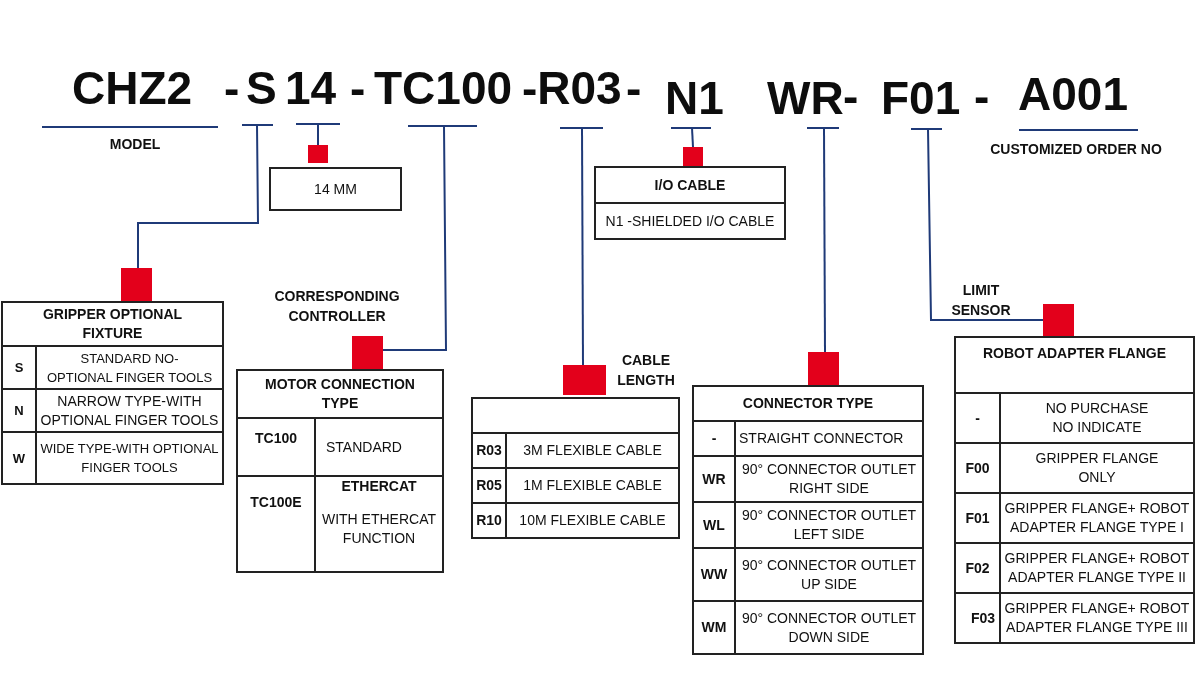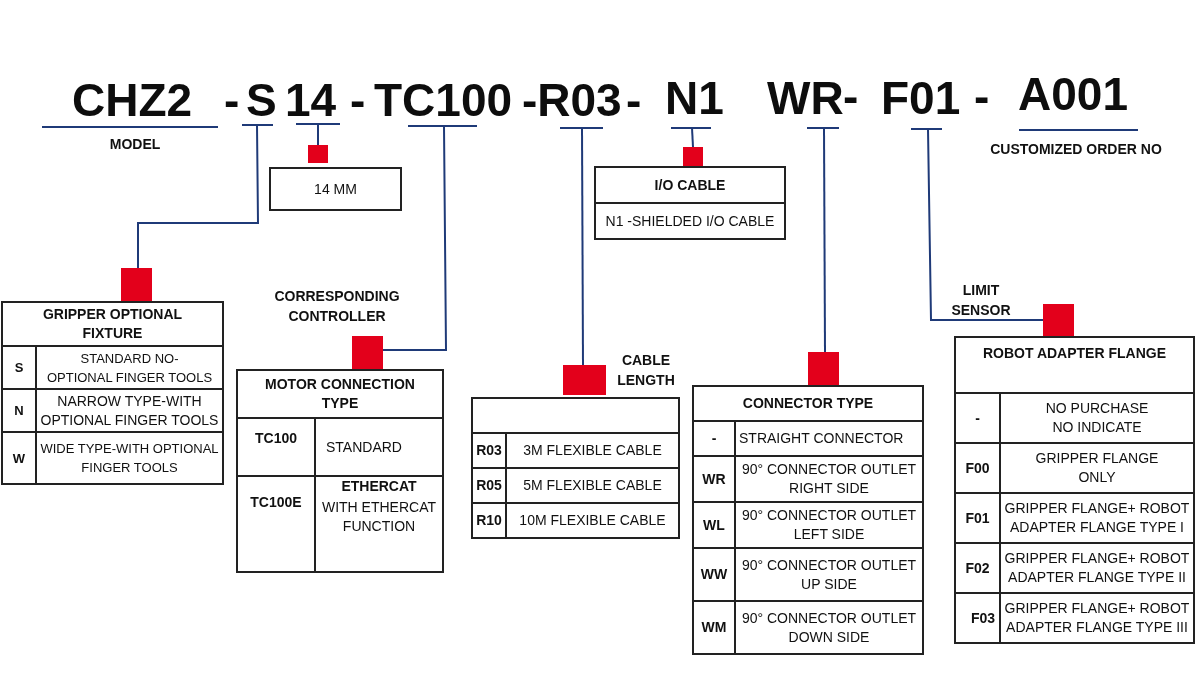--- a/index.html
+++ b/index.html
@@ -1,17 +1,17 @@
 <!DOCTYPE html>
 <html><head>
 <meta charset="utf-8">
 <style>
   html, body { margin:0; padding:0; background:#ffffff; }
   body { width:1200px; height:675px; position:relative; overflow:hidden; font-family:"Liberation Sans", "DejaVu Sans", sans-serif; color:#111; }
-  .code { position:absolute; top:72px; font-size:46px; font-weight:bold; letter-spacing:0px; color:#0d0d0d; line-height:56px; white-space:nowrap; }
+  .code { position:absolute; top:60px; font-size:46px; font-weight:bold; letter-spacing:0px; color:#0d0d0d; line-height:56px; white-space:nowrap; }
   svg.links { position:absolute; left:0; top:0; width:1200px; height:675px; }
   .lbl { position:absolute; font-weight:bold; font-size:14px; text-align:center; line-height:20px; color:#111; }
   .marker { position:absolute; background:#e3001b; }
   table.box { position:absolute; border-collapse:collapse; background:#fff; font-size:14px; }
   table.box td, table.box th { border:2px solid #222; padding:0 3px; text-align:center; line-height:19px; }
   table.box th { font-weight:bold; font-size:14px; }
   table.box td.k { font-weight:bold; width:26px; }
   table.box td.v { font-weight:normal; }
 </style>
 </head>
@@ -144,40 +144,40 @@
           <div>TYPE</div>
         </th>
       </tr>
   <tr>
     <td class="k" style="height:46px; width:70px; vertical-align:top; padding-top:10px;">TC100</td>
     <td class="v" style="text-align:left; padding-left:10px;">STANDARD</td>
   </tr>
   <tr>
     <td class="k" style="height:78px; vertical-align:top; padding-top:16px;">TC100E</td>
     <td class="v" style="vertical-align:top;">
-      <div style="font-weight:bold; margin-bottom:2px;">ETHERCAT</div>
+      <div style="font-weight:bold; margin-bottom:14px;">ETHERCAT</div>
       <div>WITH ETHERCAT</div>
       <div>FUNCTION</div>
     </td>
   </tr>
 </tbody>
   </table>
 
 <table class="box" style="left:471px; top:397px; width:209px;">
   <tbody>
       <tr>
         <th colspan="2" style="height:33px;"></th>
       </tr>
   <tr>
         <td class="k" style="height:33px;">R03</td>
         <td class="v">3M FLEXIBLE CABLE</td>
       </tr>
   <tr>
         <td class="k" style="height:33px;">R05</td>
-        <td class="v">5M FLEXIBLE CABLE</td>
+        <td class="v">1M FLEXIBLE CABLE</td>
       </tr>
   <tr>
         <td class="k" style="height:33px;">R10</td>
         <td class="v">10M FLEXIBLE CABLE</td>
       </tr>
 </tbody>
   </table>
 
 <table class="box" style="left:692px; top:385px; width:232px;">
   <tbody>

